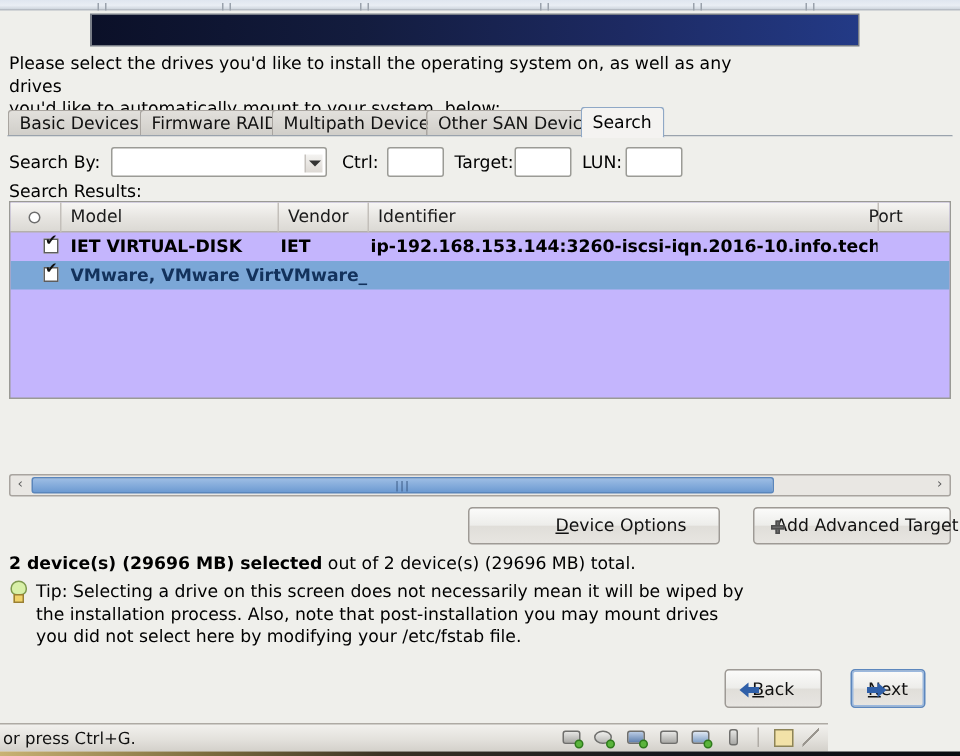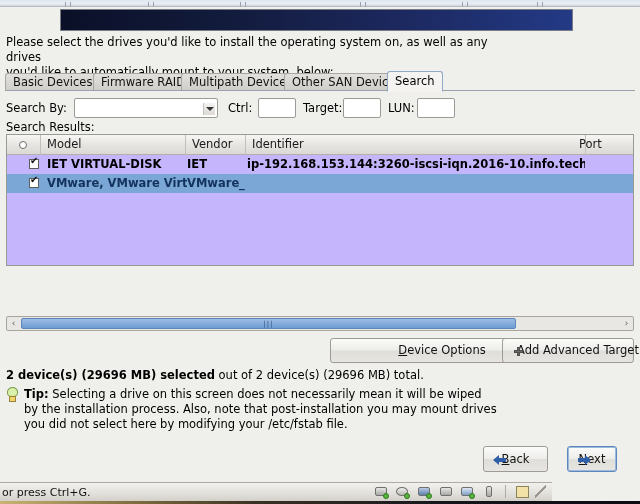--- a/index.html
+++ b/index.html
@@ -156,21 +156,21 @@
     color:#33527c; letter-spacing:1px;
   }
 
   
   .btn {
     position:absolute; height:25px; line-height:23px;
     background:linear-gradient(to bottom,#fbfbfa 0%,#ededea 48%,#e0ded9 52%,#e7e5e1 100%);
     border:1px solid #9e9a95; border-radius:3px;
     font-size:11.5px; text-align:center; color:#111; white-space:nowrap;
   }
-  #btn-devopts { left:330px; top:338px; width:188px;padding-left:36px; }
+  #btn-devopts { left:312px; top:338px; width:168px;padding-left:36px; }
   #btn-addtgt  { left:502px; top:338px; width:132px; padding-left:14px; }
   .udl { text-decoration:underline; }
   #plusicon {
     position:absolute; left:11px; top:8px; width:9px; height:9px;
   }
   #plusicon:before, #plusicon:after {
     content:""; position:absolute; background:#6a6a6a;
     border:1px solid #4e4e4e;
   }
   #plusicon:before { left:3px; top:0; width:1px; height:7px; }
@@ -188,21 +188,21 @@
     background:#d8f0a8; border:1px solid #7e9a4e; border-radius:50% 50% 40% 40%;
   }
   #bulb .base {
     position:absolute; left:3px; top:9px; width:7px; height:6px;
     background:#f0d36a; border:1px solid #9a8034;
   }
   #tiptext {
     position:absolute; left:18px; top:0; width:475px;
     line-height:15px; font-size:11.5px;
   }
-  #tiptext b { font-weight:bold;margin-top:47px; }
+  #tiptext b { font-weight:normal;margin-top:47px; }
 
   
   #btn-back { left:483px; top:446px; width:65px; height:26px; line-height:24px; }
   #btn-next { left:567px; top:446px; width:50px; height:26px; line-height:24px;
               border:1px solid #5d87bd; box-shadow:0 0 0 1px #9bb8dd inset; }
   .navarrow {
     position:absolute; top:8px; width:14px; height:10px;
   }
   .navarrow .shaft { position:absolute; top:3px; width:8px; height:4px; background:#2f5fa8; }
   .navarrow .head {

